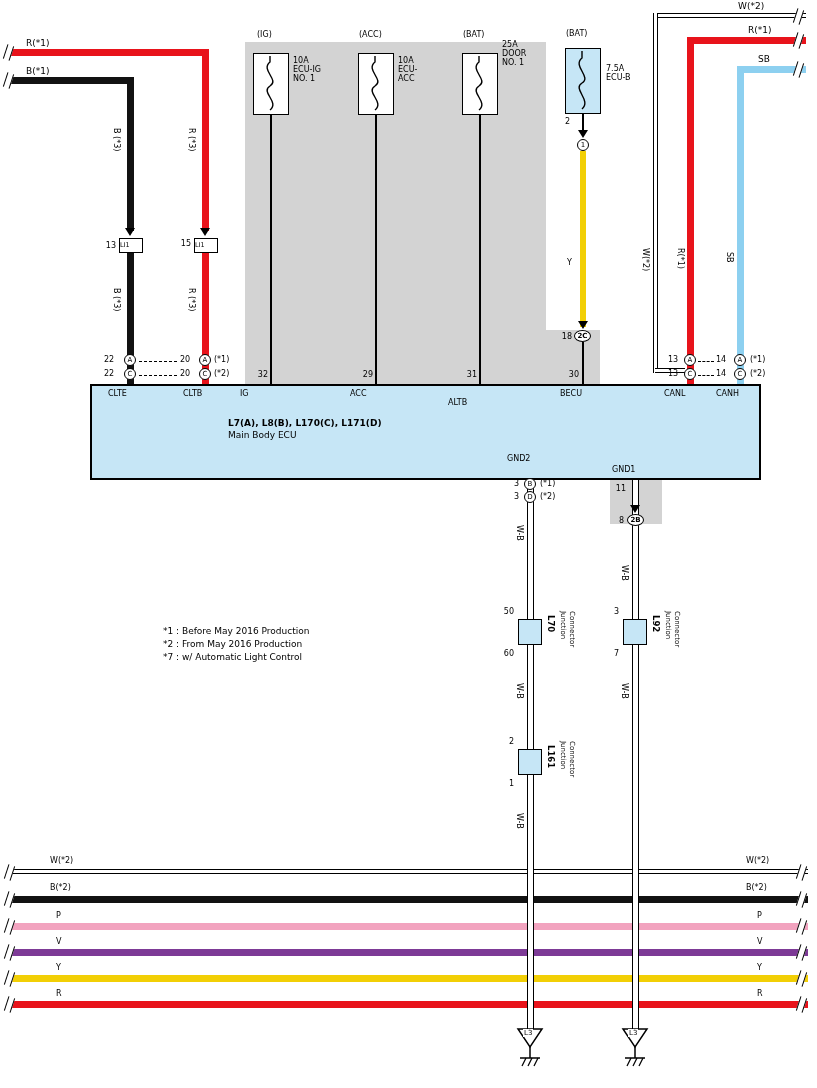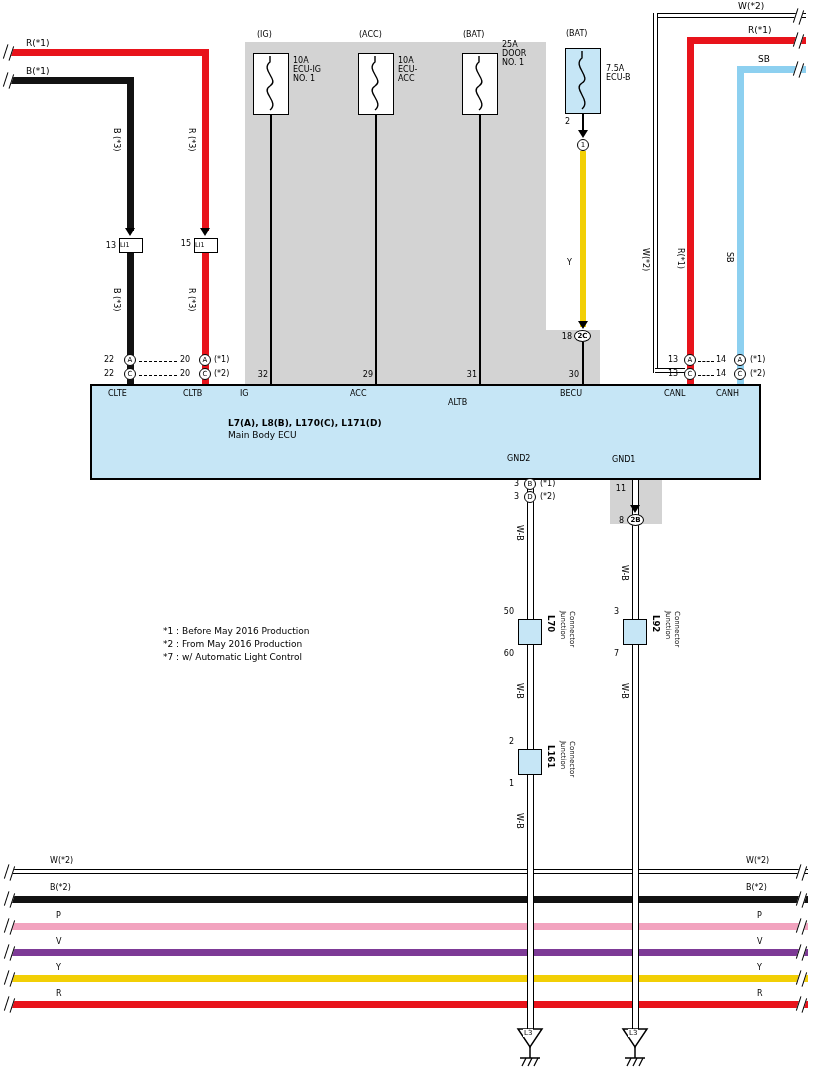--- a/index.html
+++ b/index.html
@@ -166,21 +166,21 @@
   <span class="lbl sm ctr" style="left:183px;top:389px;width:44px">CLTB</span>
   <span class="lbl sm ctr" style="left:240px;top:389px;width:44px">IG</span>
   <span class="lbl sm ctr" style="left:350px;top:389px;width:44px">ACC</span>
   <span class="lbl sm ctr" style="left:448px;top:398px;width:44px">ALTB</span>
   <span class="lbl sm ctr" style="left:560px;top:389px;width:44px">BECU</span>
   <span class="lbl sm ctr" style="left:664px;top:389px;width:44px">CANL</span>
   <span class="lbl sm ctr" style="left:716px;top:389px;width:44px">CANH</span>
   <div class="lbl ctr" style="left:228px;top:418px;width:300px;font-weight:bold">L7(A), L8(B), L170(C), L171(D)</div>
   <div class="lbl ctr" style="left:228px;top:430px;width:300px">Main Body ECU</div>
   <span class="lbl sm ctr" style="left:507px;top:454px;width:44px">GND2</span>
-  <span class="lbl sm ctr" style="left:612px;top:455px;width:44px">GND1</span>
+  <span class="lbl sm ctr" style="left:612px;top:465px;width:44px">GND1</span>
 
   <div class="wb" style="left:527px;top:480px;height:550px"></div>
   <span class="lbl sm rt" style="left:505px;top:479px;width:14px">3</span>
   <span class="circ" style="left:524px;top:478px">B</span>
   <span class="lbl sm" style="left:540px;top:479px">(*1)</span>
   <span class="lbl sm rt" style="left:505px;top:492px;width:14px">3</span>
   <span class="circ" style="left:524px;top:491px">D</span>
   <span class="lbl sm" style="left:540px;top:492px">(*2)</span>
   <span class="vlbl" style="left:515px;top:525px">W-B</span>
 

